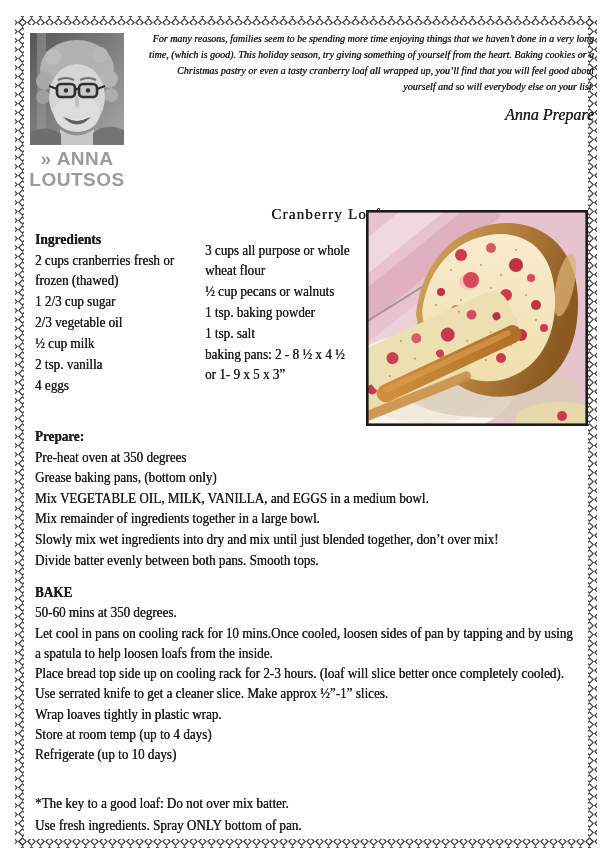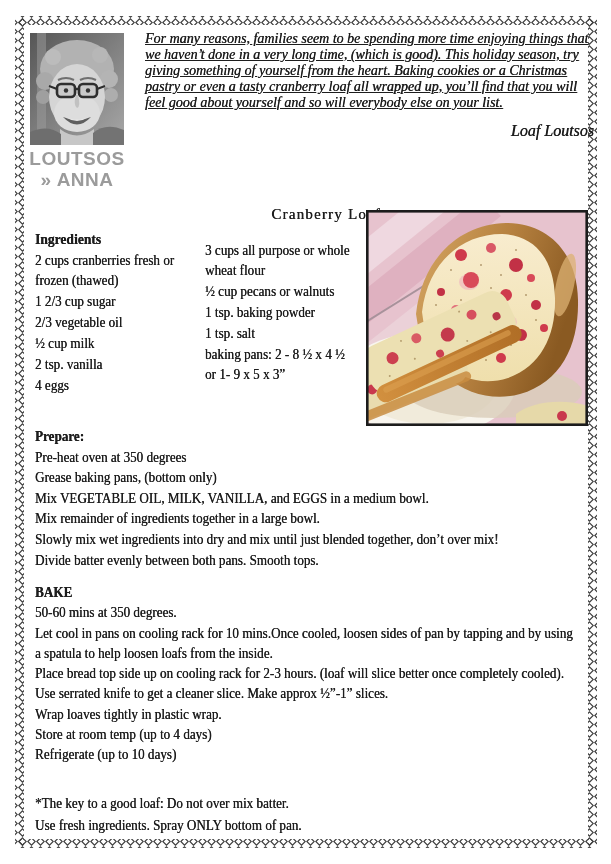--- a/index.html
+++ b/index.html
@@ -23,22 +23,22 @@
     text-align: center;
     font-family: "Liberation Sans", sans-serif;
     font-weight: 700; font-size: 19px; line-height: 21px;
     letter-spacing: 0.5px;
     color: var(--byline-gray, #9b9b9b);
   }
   .byline * { text-shadow: none; }
 
   .intro-block { left: 145px; top: 31px; width: 449px; }
   .intro-text {
-    font-style: italic; font-size: 14px; line-height: 15.9px;
-    margin: 0; text-align: left; text-decoration: underline;
+    font-style: italic; font-size: 10px; line-height: 15.9px;
+    margin: 0; text-align: right;
   }
   .signature {
     text-align: right; font-style: italic;
     font-size: 16px; margin-top: 11px;
   }
 
   .title {
     left: 35px; top: 190px; width: 330px;
     text-align: right; font-size: 15px; letter-spacing: 1.2px;
     font-weight: 400; margin: 16px;
@@ -116,27 +116,27 @@
       <path d="M37,85 Q47,91 57,85 Q47,87.5 37,85 Z" fill="#e7e7e7"></path>
     </g>
     <g>
       <path d="M30,96 Q47,109 64,96 L64,112 L30,112 Z" fill="#c7c7c7"></path>
       <path d="M0,112 L0,99 Q18,91 31,101 L31,112 Z" fill="#6e6e6e"></path>
       <path d="M94,112 L94,97 Q76,89 63,100 L63,112 Z" fill="#737373"></path>
     </g>
   </svg>
 
   <div class="abs byline">
+    <div>» ANNA</div>
     <div>LOUTSOS</div>
-    <div>» ANNA</div>
   </div>
 
   <div class="abs intro-block">
     <p class="intro-text">For many reasons, families seem to be spending more time enjoying things that we haven’t done in a very long time, (which is good). This holiday season, try giving something of yourself from the heart. Baking cookies or a Christmas pastry or even a tasty cranberry loaf all wrapped up, you’ll find that you will feel good about yourself and so will everybody else on your list.</p>
-    <div class="signature">Loaf Loutsos</div>
+    <div class="signature">Anna Prepare</div>
   </div>
 
   <h1 class="abs title">Cranberry Loaf</h1>
 
   <div class="abs ingredients">
     <div class="ing-col ing-col-1">
       <div class="ing-heading">Ingredients</div>
       <div>
           <div class="ing-item">2 cups cranberries fresh or frozen (thawed)</div>
           <div class="ing-item">1 2/3 cup sugar</div>

